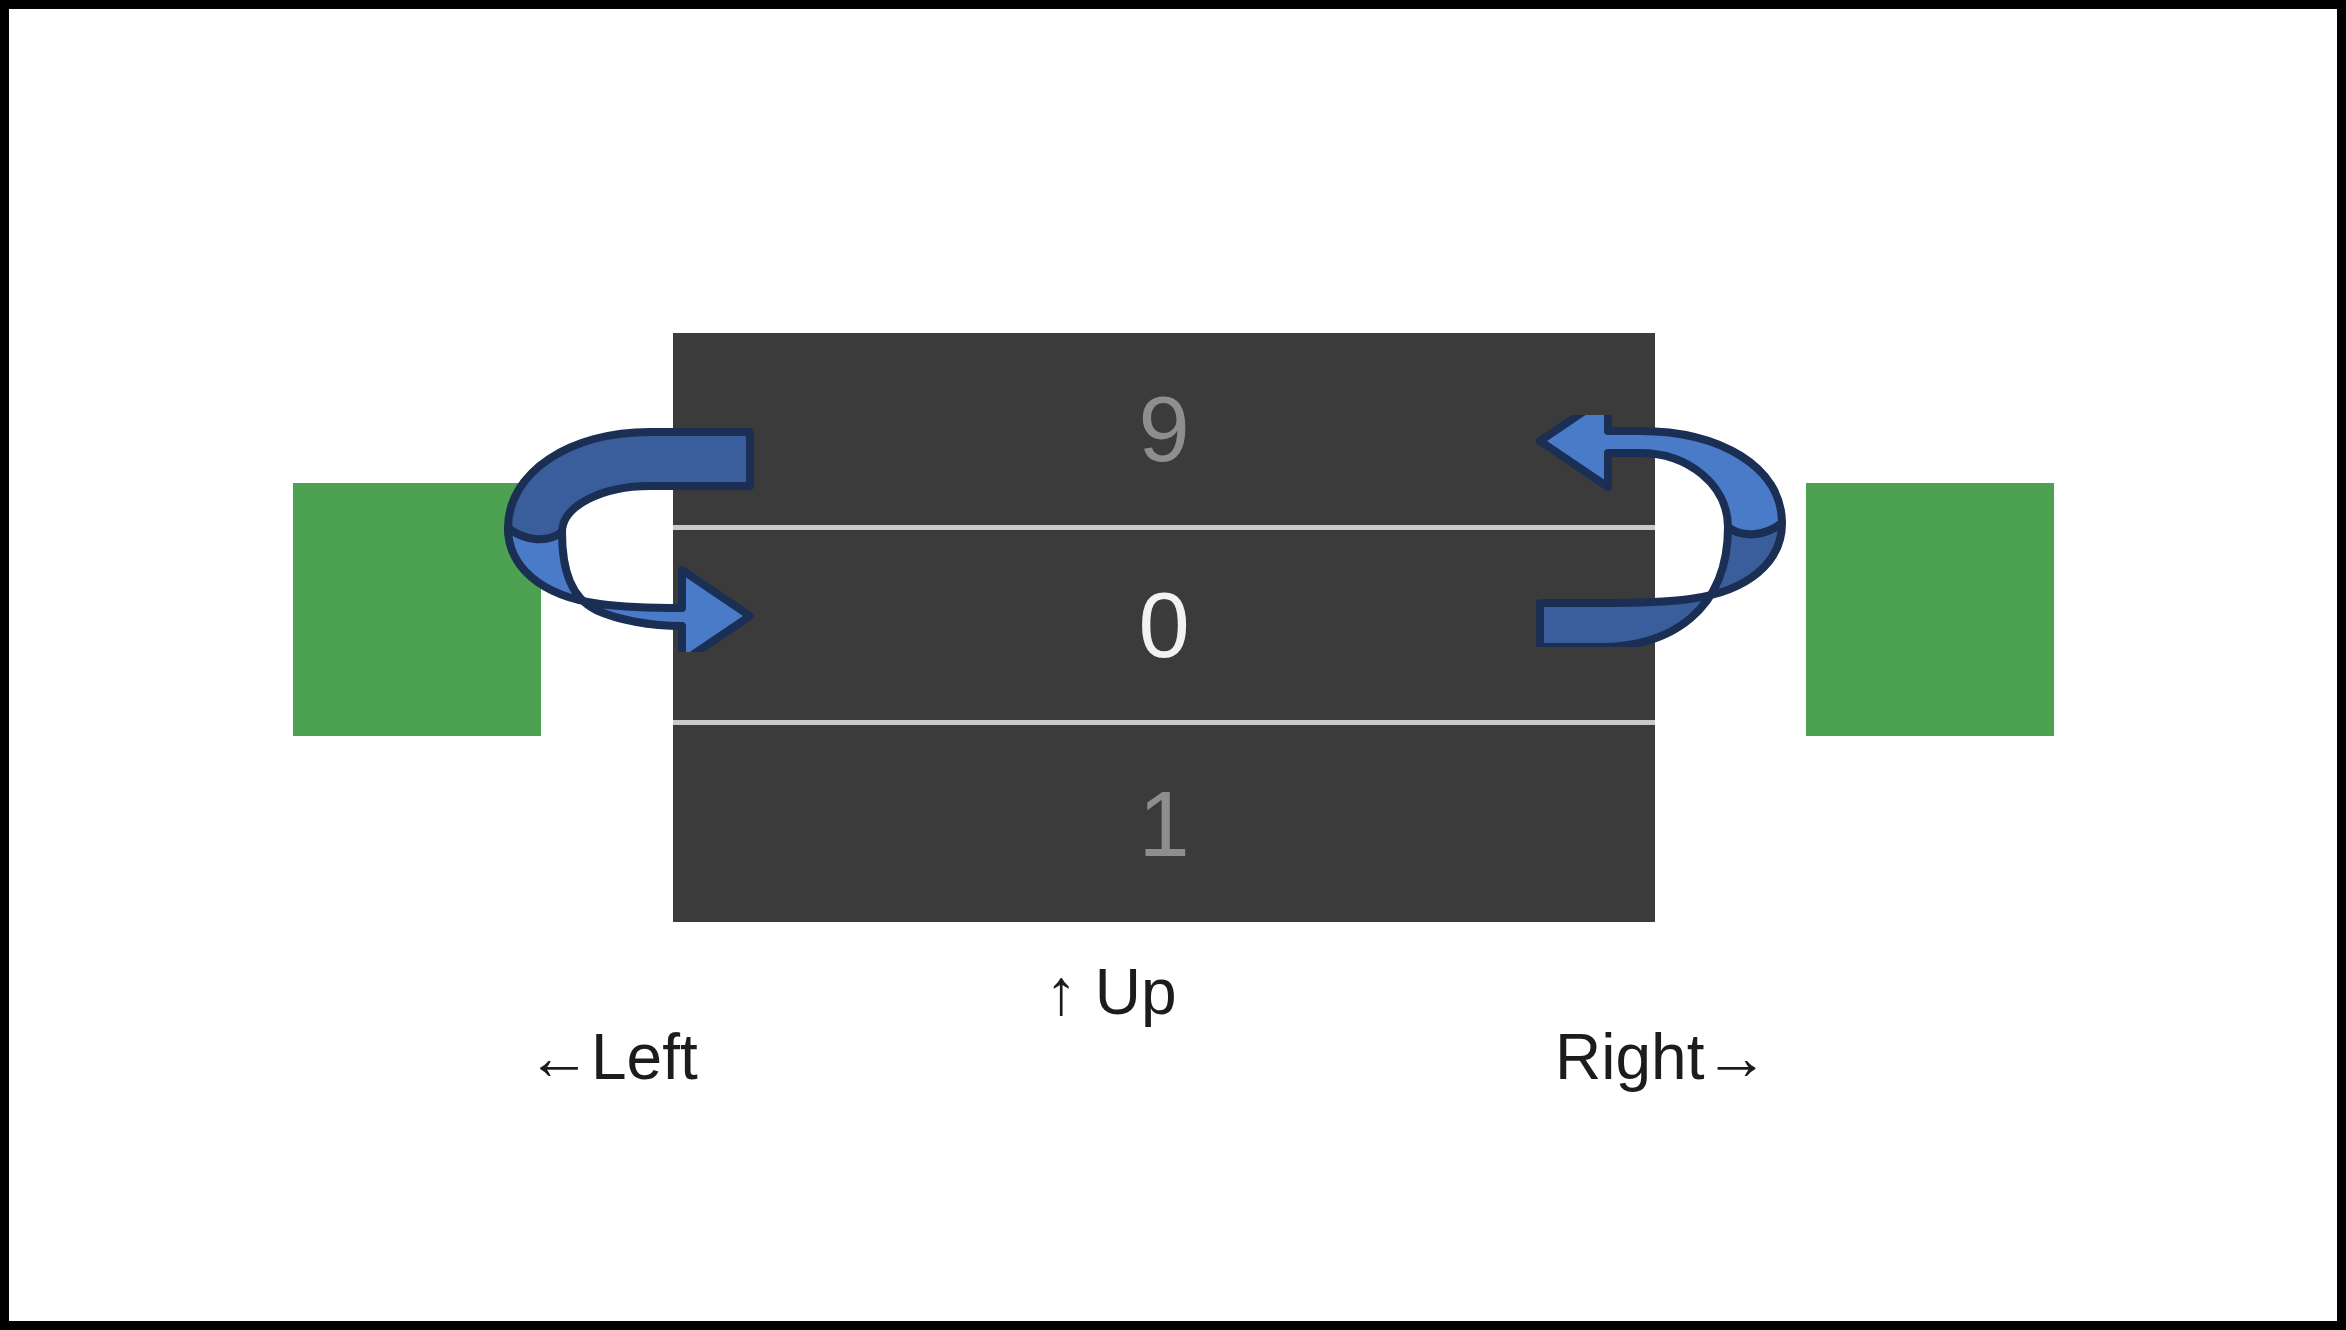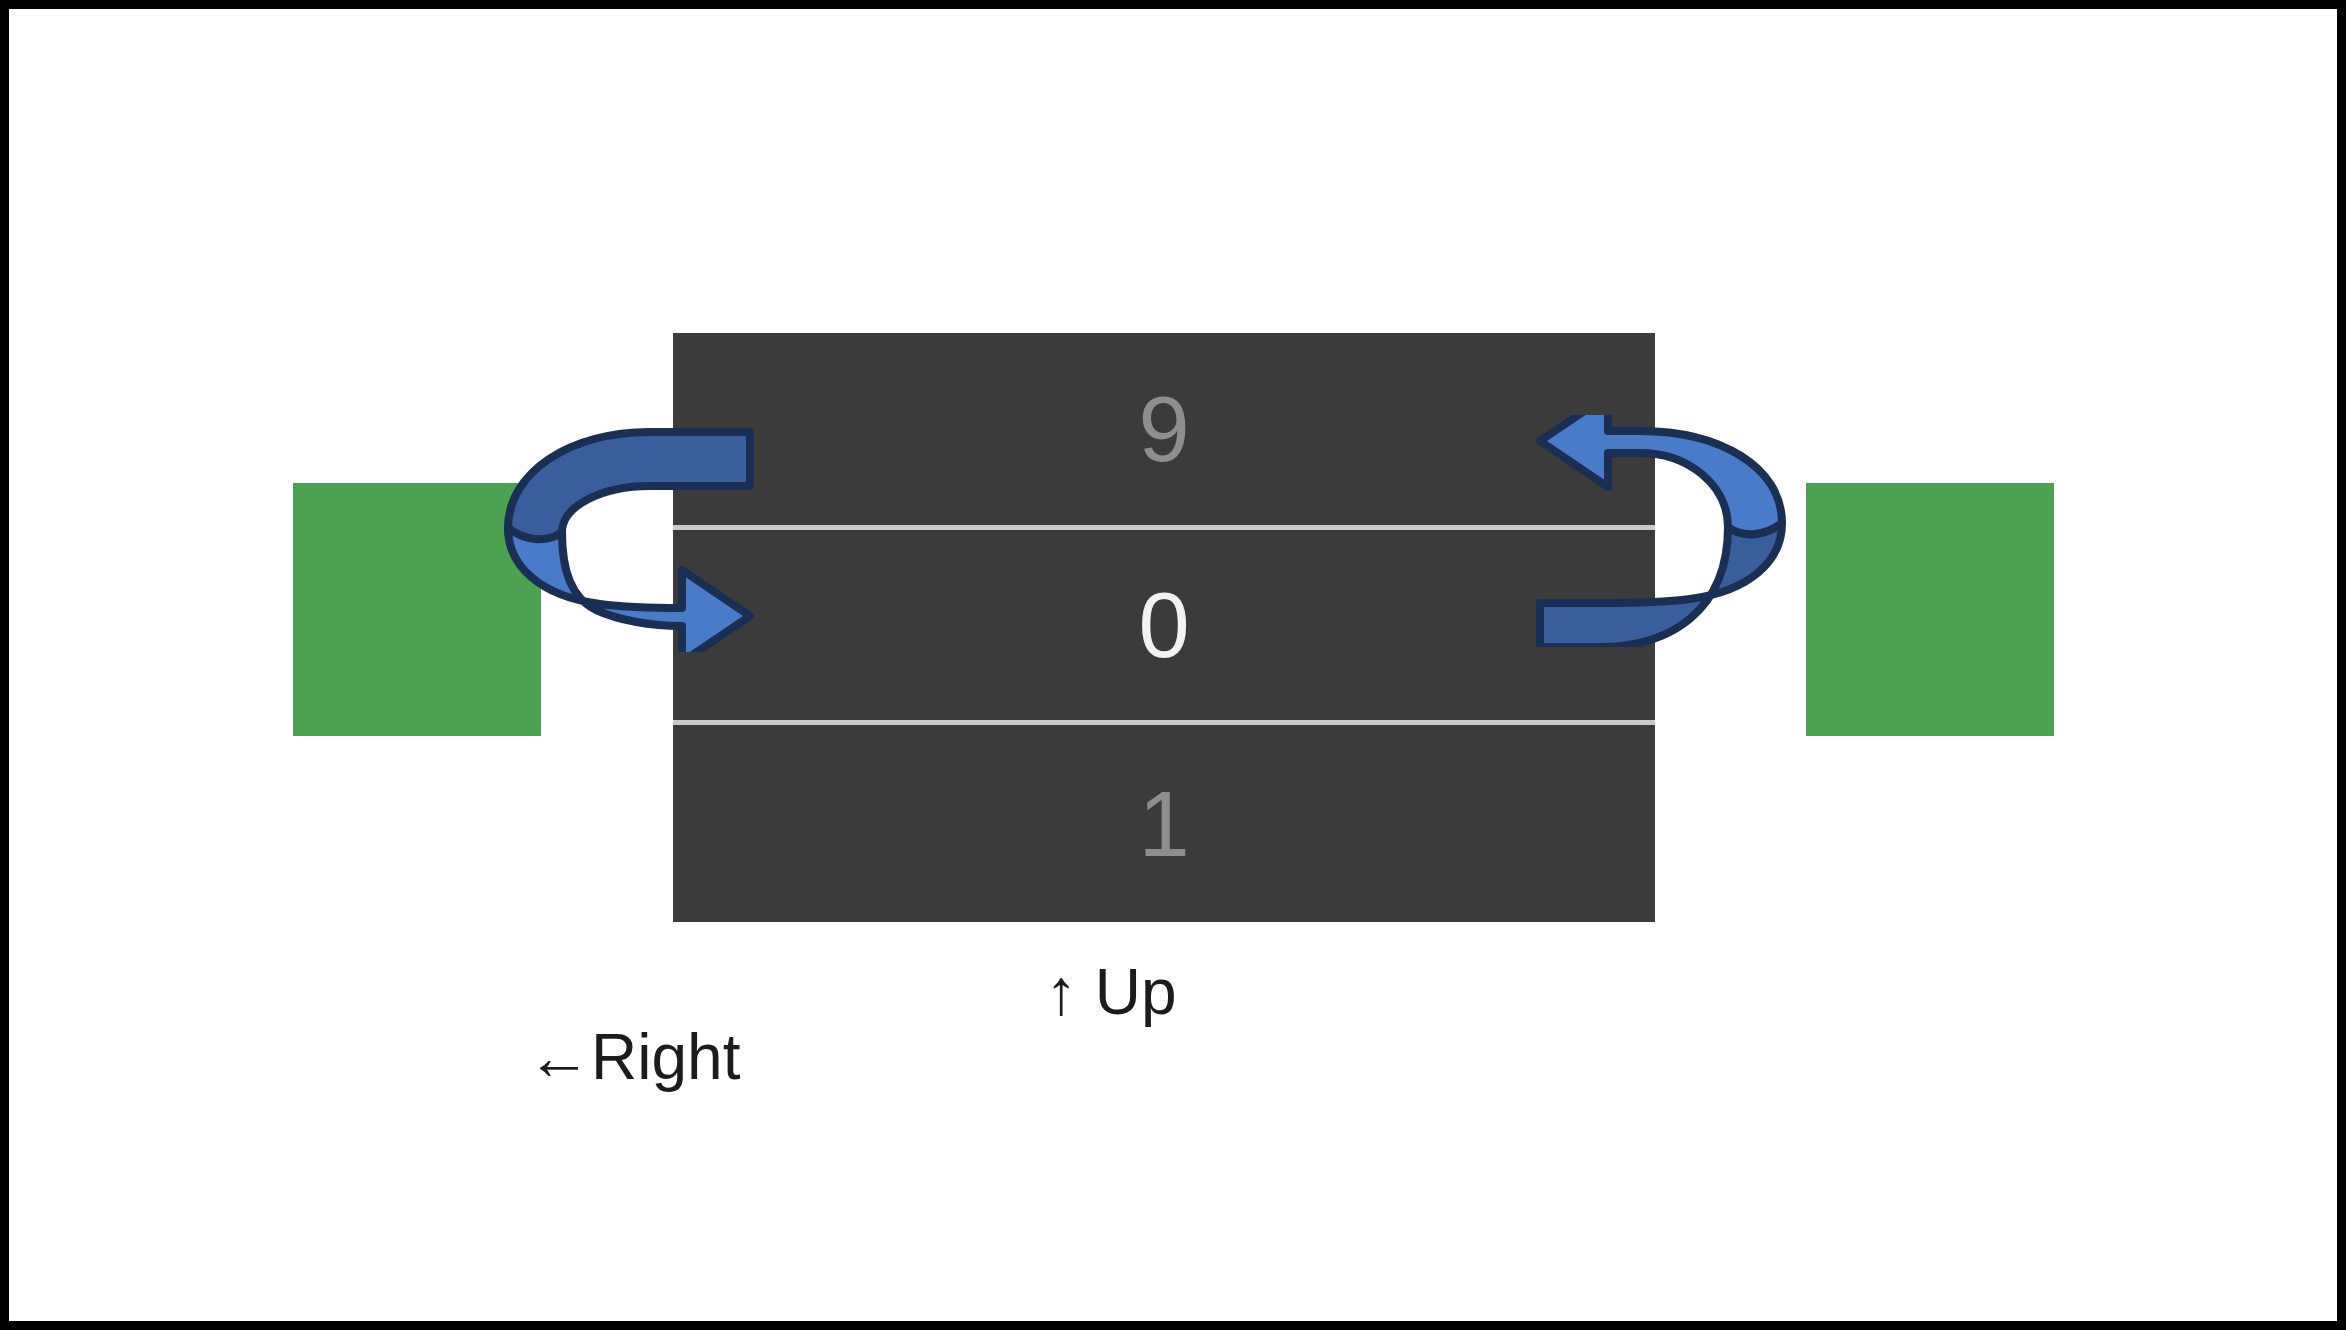--- a/index.html
+++ b/index.html
@@ -163,16 +163,17 @@
                L 250 26
                L 182 72
                L 182 38
                L 150 38
                C 102 38, 62 70, 62 112
                C 46 124, 24 120, 8 108 Z" fill="#4A7BC8" stroke="#1B2F55" stroke-width="8" stroke-linejoin="round"></path>
     </g>
   </svg>
 
   <div class="key-label" id="label-up">↑ Up</div>
-  <div class="key-label" id="label-left">←Right</div>
+  <div class="key-label" id="label-left">←Left</div>
+  <div class="key-label" id="label-right">Right→</div>
 
   <div id="frame-border"></div>
 </div>
 
 </body></html>

